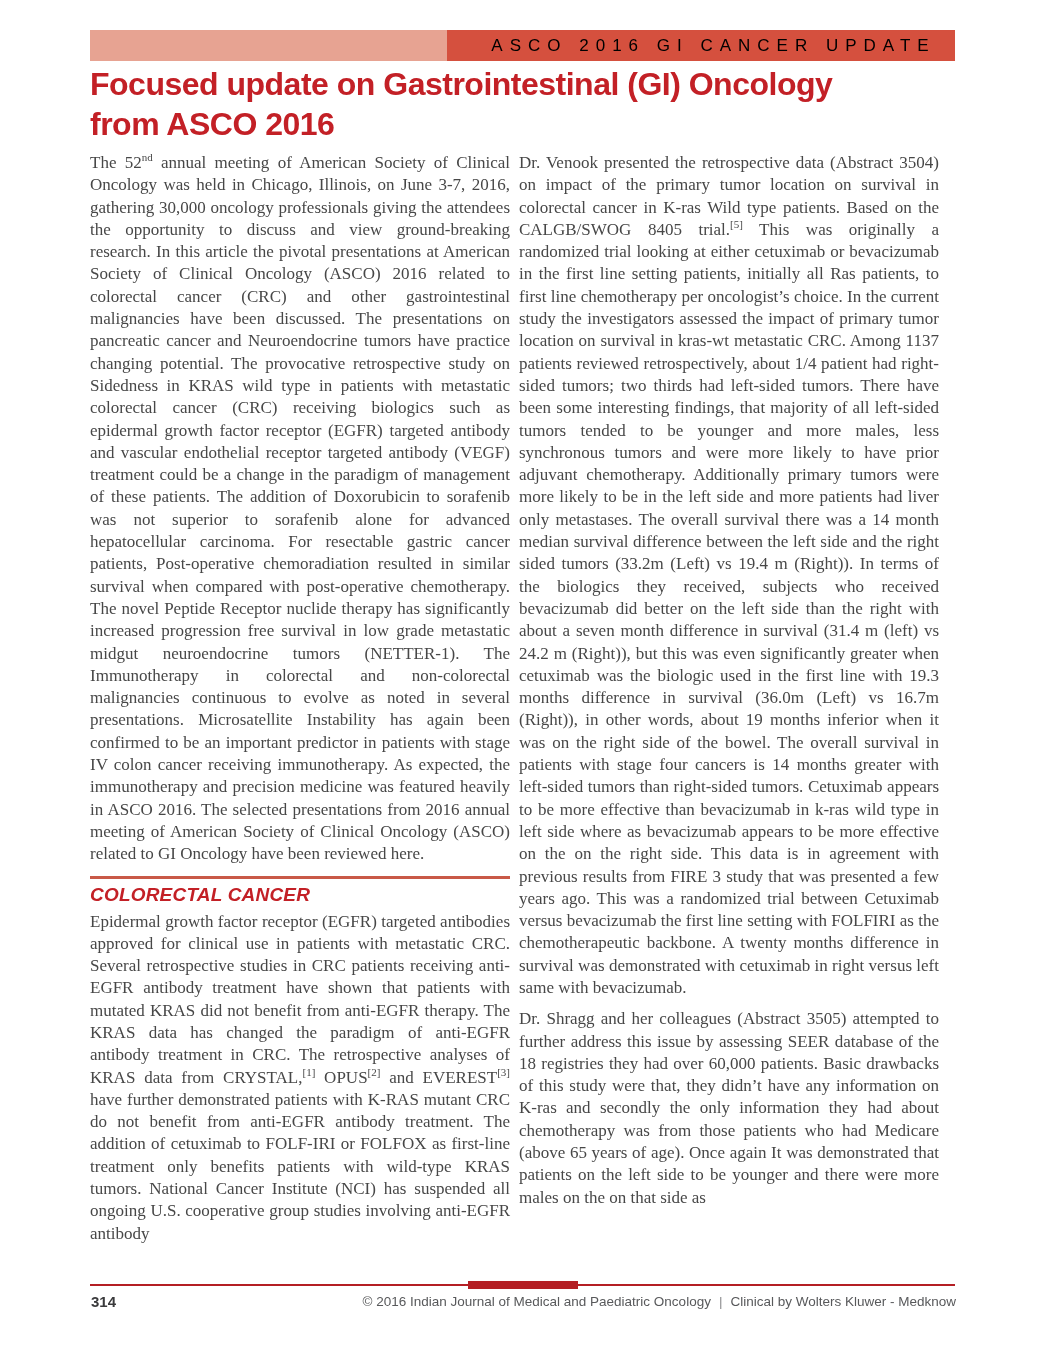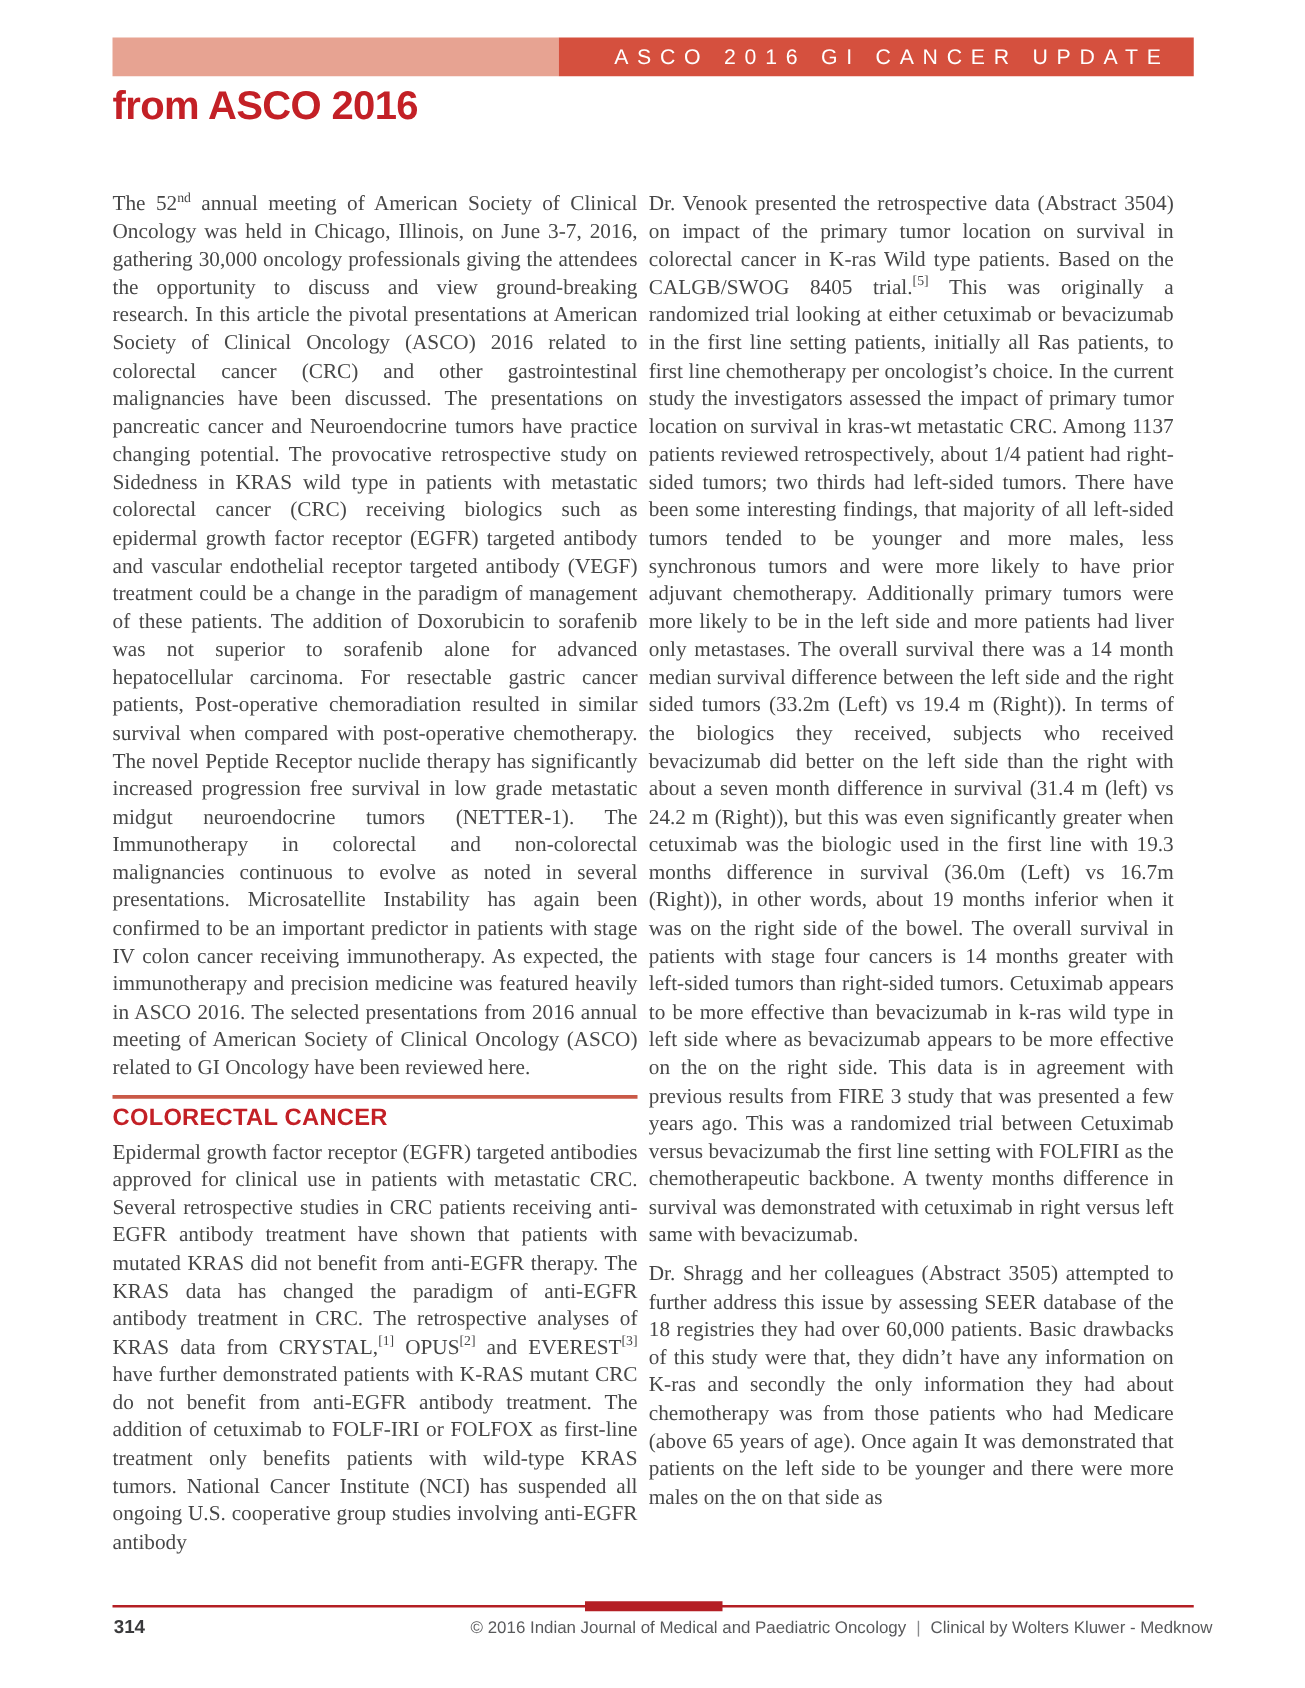--- a/index.html
+++ b/index.html
@@ -14,21 +14,21 @@
   
   .banner {
     position:absolute; left:90px; top:30px;
     width:865px; height:31px;
     display:flex;
   }
   .banner-light { width:357px; background:#e7a392; }
   .banner-dark  {
     flex:1; background:#d5503e;
     display:flex; align-items:center; justify-content:center;
-    color:#ffffff;
+    color:#000000;
     font-family:"Liberation Sans", sans-serif;
     font-size:17px; letter-spacing:7px;
     padding-left:25px; 
   }
 
   
   .title {
     position:absolute; left:90px; top:64px;
     color:#c32026;
     font-family:"Liberation Sans", sans-serif;
@@ -55,55 +55,57 @@
   .section-rule {
     height:3px; background:#c95947;
     margin:10px 0 5px 0;
   }
   .section-heading {
     margin:0 0 5px 0;
     font-family:"Liberation Sans", sans-serif;
     font-weight:bold;
     font-size:19px; letter-spacing:0.2px;
     color:#c32026;
+    font-style:italic;
   }
 
   
   .footer-rule {
     position:absolute; left:90px; top:1284px;
     width:865px; height:2px; background:#b41f24;
   }
   .footer-accent {
     position:absolute; left:468px; top:1281px;
     width:110px; height:8px; background:#b41f24;
   }
   .footer-page {
     position:absolute; left:91px; top:1293px;
     font-family:"Liberation Sans", sans-serif;
     font-weight:bold; font-size:15px; color:#3a3a3c;
   }
   .footer-copy {
-    position:absolute; right:74px; top:1294px;
+    position:absolute; right:88px; top:1294px;
     font-family:"Liberation Sans", sans-serif;
     font-size:13.5px; color:#58595b;
     display:flex; gap:8px; align-items:flex-end;
   }
   .footer-copy .divider { color:#8a8b8d; }
 </style>
 </head>
 <body>
 
 <div class="page">
 
   <div class="banner">
     <div class="banner-light"></div>
     <div class="banner-dark">ASCO 2016 GI CANCER UPDATE</div>
   </div>
 
   <div class="title">
+    <div>Focused update on Gastrointestinal (GI) Oncology</div>
     <div>from ASCO 2016</div>
   </div>
 
   <div class="columns">
 
     <div class="col">
       <p class="body"><span>The 52</span><sup>nd</sup><span> annual meeting of American Society of Clinical Oncology was held in Chicago, Illinois, on June 3-7, 2016, gathering 30,000 oncology professionals giving the attendees the opportunity to discuss and view ground-breaking research. In this article the pivotal presentations at American Society of Clinical Oncology (ASCO) 2016 related to colorectal cancer (CRC) and other gastrointestinal malignancies have been discussed. The presentations on pancreatic cancer and Neuroendocrine tumors have practice changing potential. The provocative retrospective study on Sidedness in KRAS wild type in patients with metastatic colorectal cancer (CRC) receiving biologics such as epidermal growth factor receptor (EGFR) targeted antibody and vascular endothelial receptor targeted antibody (VEGF) treatment could be a change in the paradigm of management of these patients. The addition of Doxorubicin to sorafenib was not superior to sorafenib alone for advanced hepatocellular carcinoma. For resectable gastric cancer patients, Post-operative chemoradiation resulted in similar survival when compared with post-operative chemotherapy. The novel Peptide Receptor nuclide therapy has significantly increased progression free survival in low grade metastatic midgut neuroendocrine tumors (NETTER-1). The Immunotherapy in colorectal and non-colorectal malignancies continuous to evolve as noted in several presentations. Microsatellite Instability has again been confirmed to be an important predictor in patients with stage IV colon cancer receiving immunotherapy. As expected, the immunotherapy and precision medicine was featured heavily in ASCO 2016. The selected presentations from 2016 annual meeting of American Society of Clinical Oncology (ASCO) related to GI Oncology have been reviewed here.</span></p>
 
       <div class="section-rule"></div>
       <h2 class="section-heading">COLORECTAL CANCER</h2>

